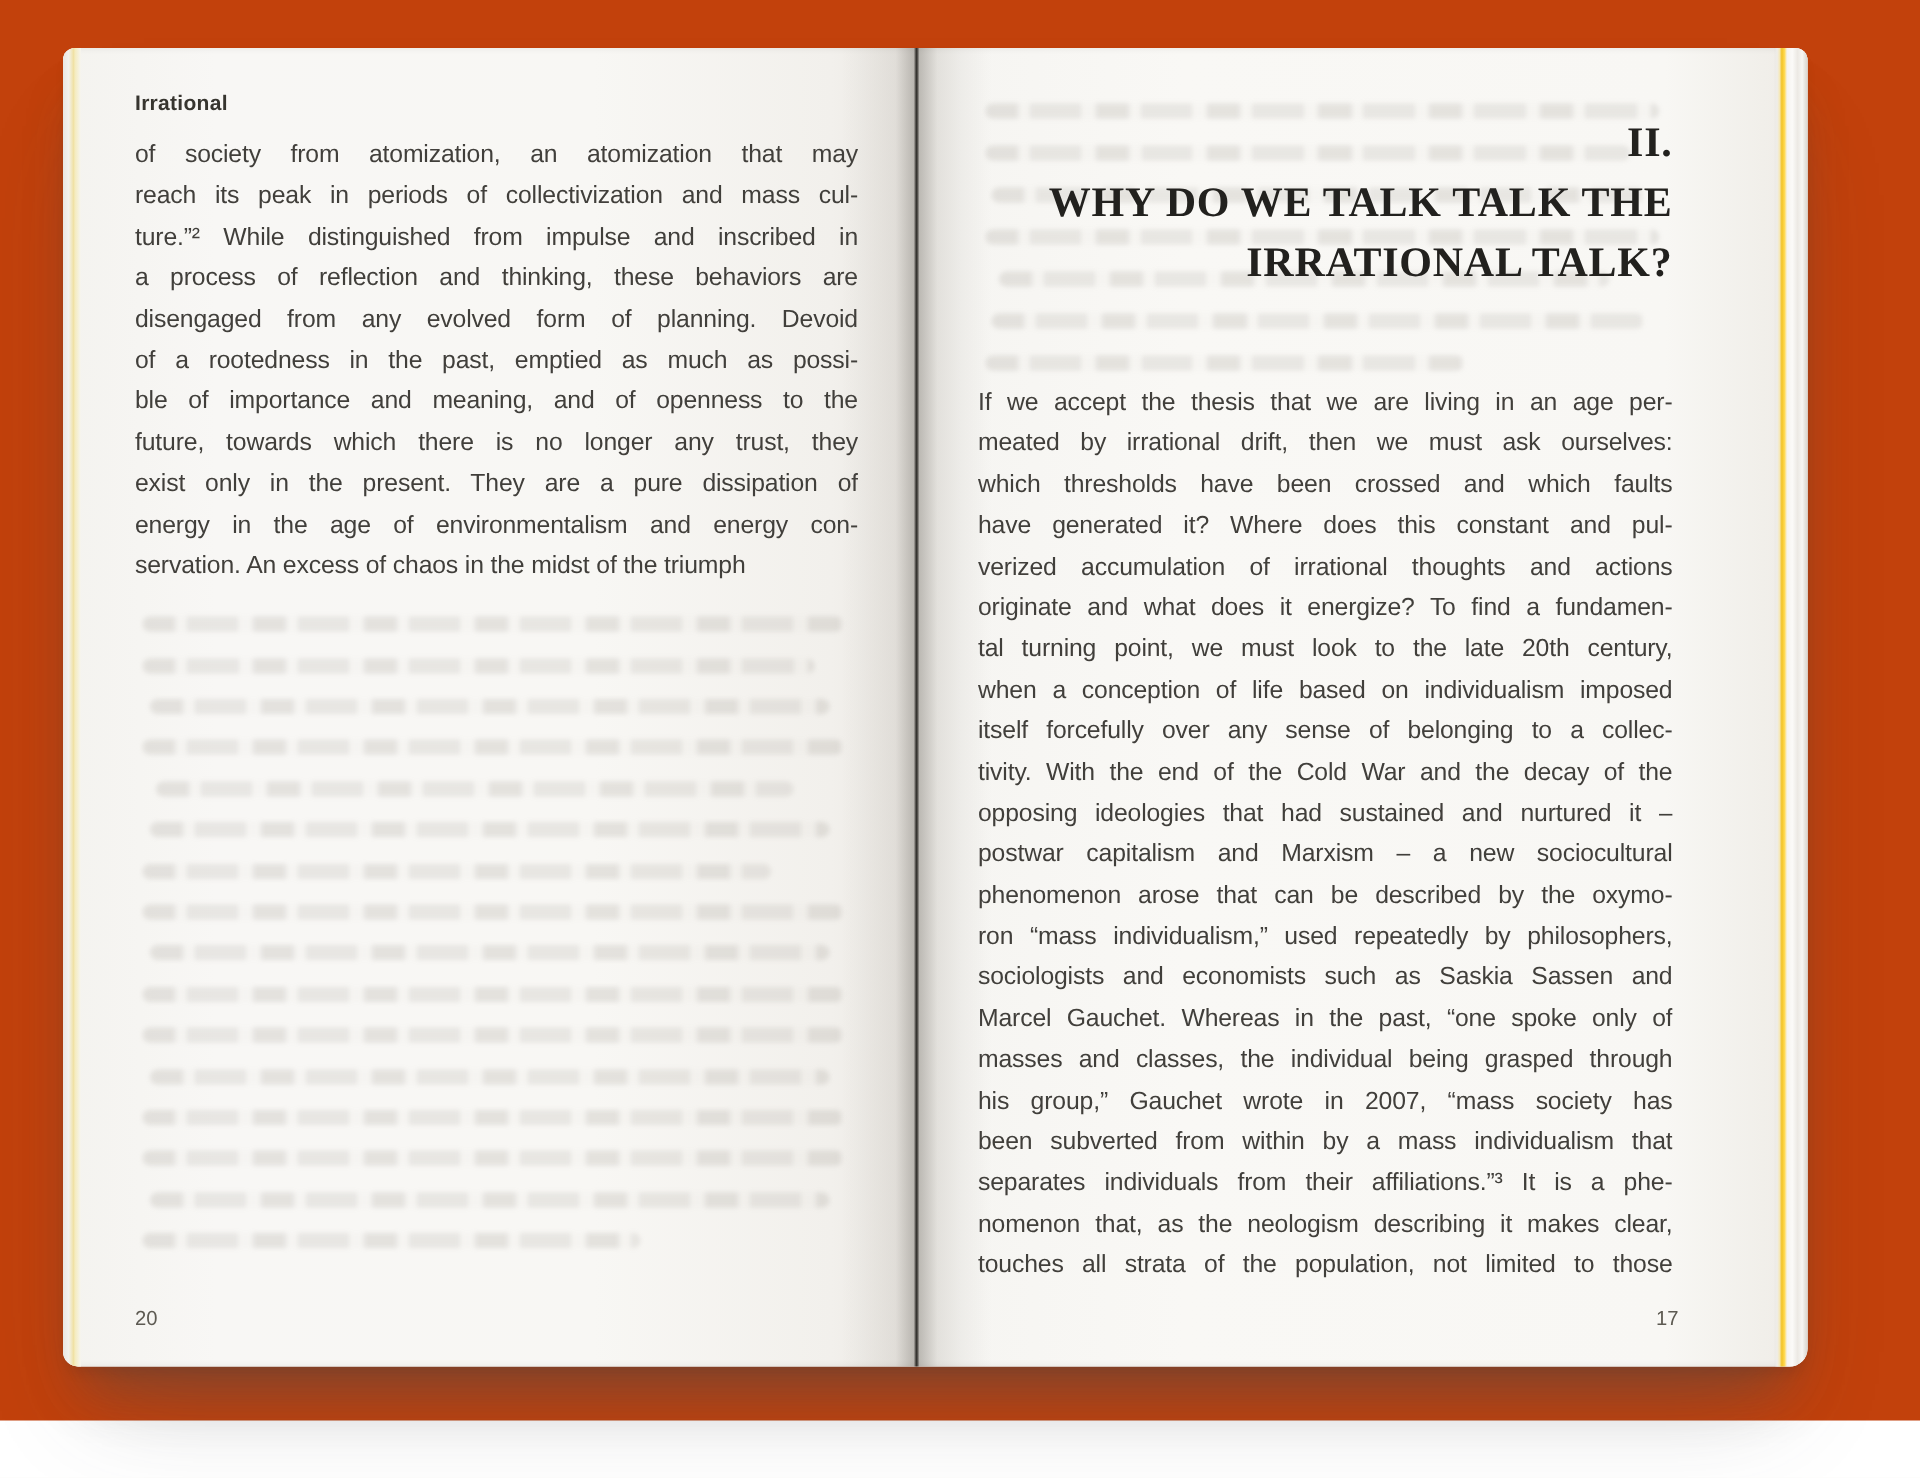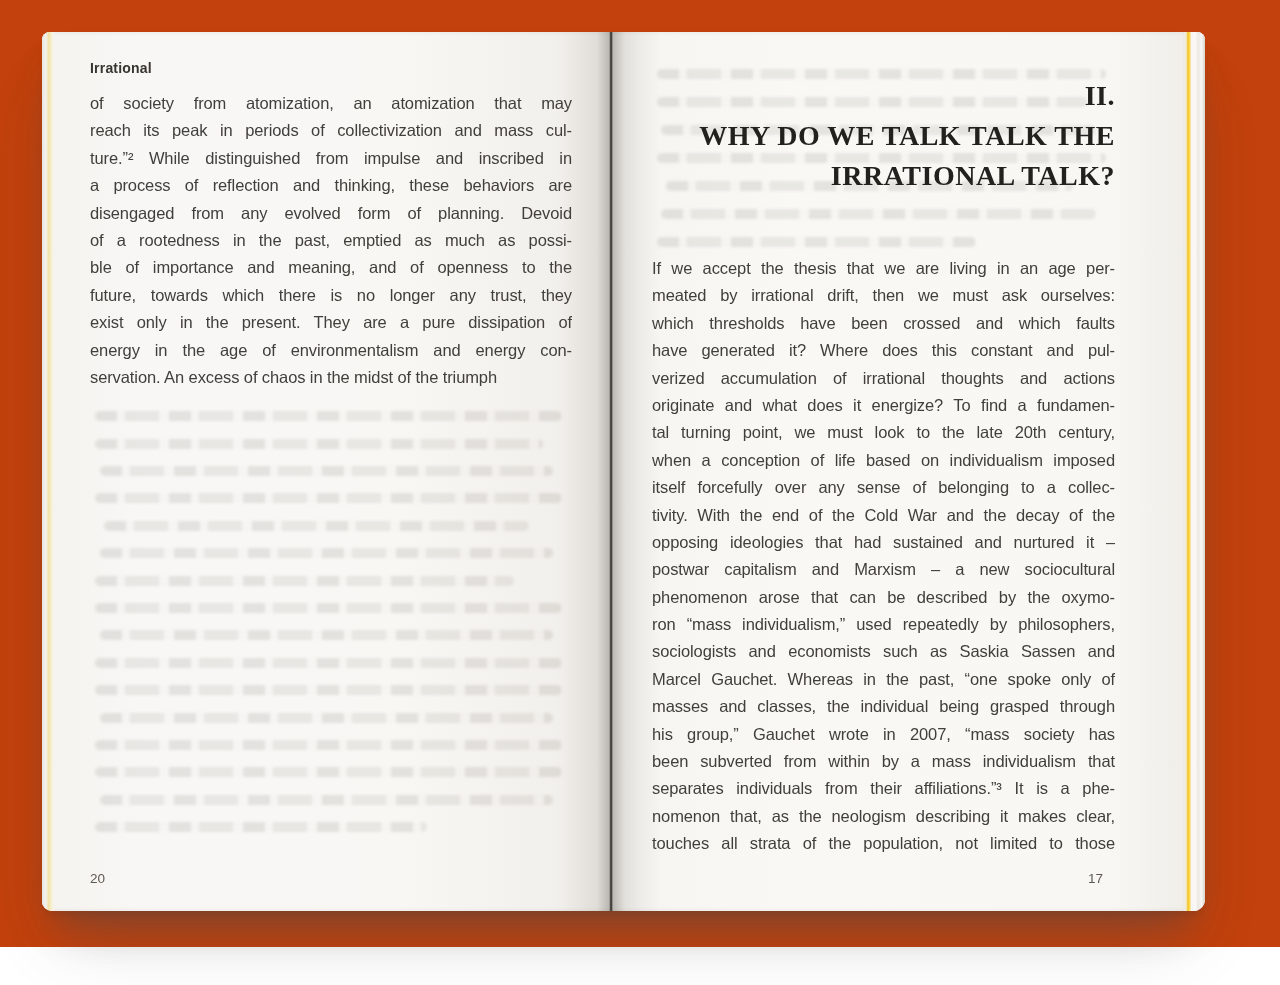--- a/index.html
+++ b/index.html
@@ -97,21 +97,21 @@
   .chapter-head > div {
     height: 40px; line-height: 40px;
     font-size: 28px; letter-spacing: 0.5px;
     text-align: right; white-space: nowrap; font-weight: bold;
   }
   .page-number {
     position: absolute; bottom: 24px;
     font-size: 13.5px; color: #5d5a52; line-height: 17px;
   }
   .pn-left  { left: 48px; }
-  .pn-right { right: 102px; }
+  .pn-right { right: 86px; }
 
   
   .ghost-block { pointer-events: none; }
   .left-ghost { margin-top: 11px; }
   .right-ghost { position: absolute; top: 28px; left: 41px; right: 90px; }
   .ghost-line { height: 27.4px; position: relative; }
   .right-ghost .ghost-line { height: 28px; }
   .ghost-line::before {
     content: "";
     position: absolute; left: 1%; right: 2%; top: 9px; height: 10px;

